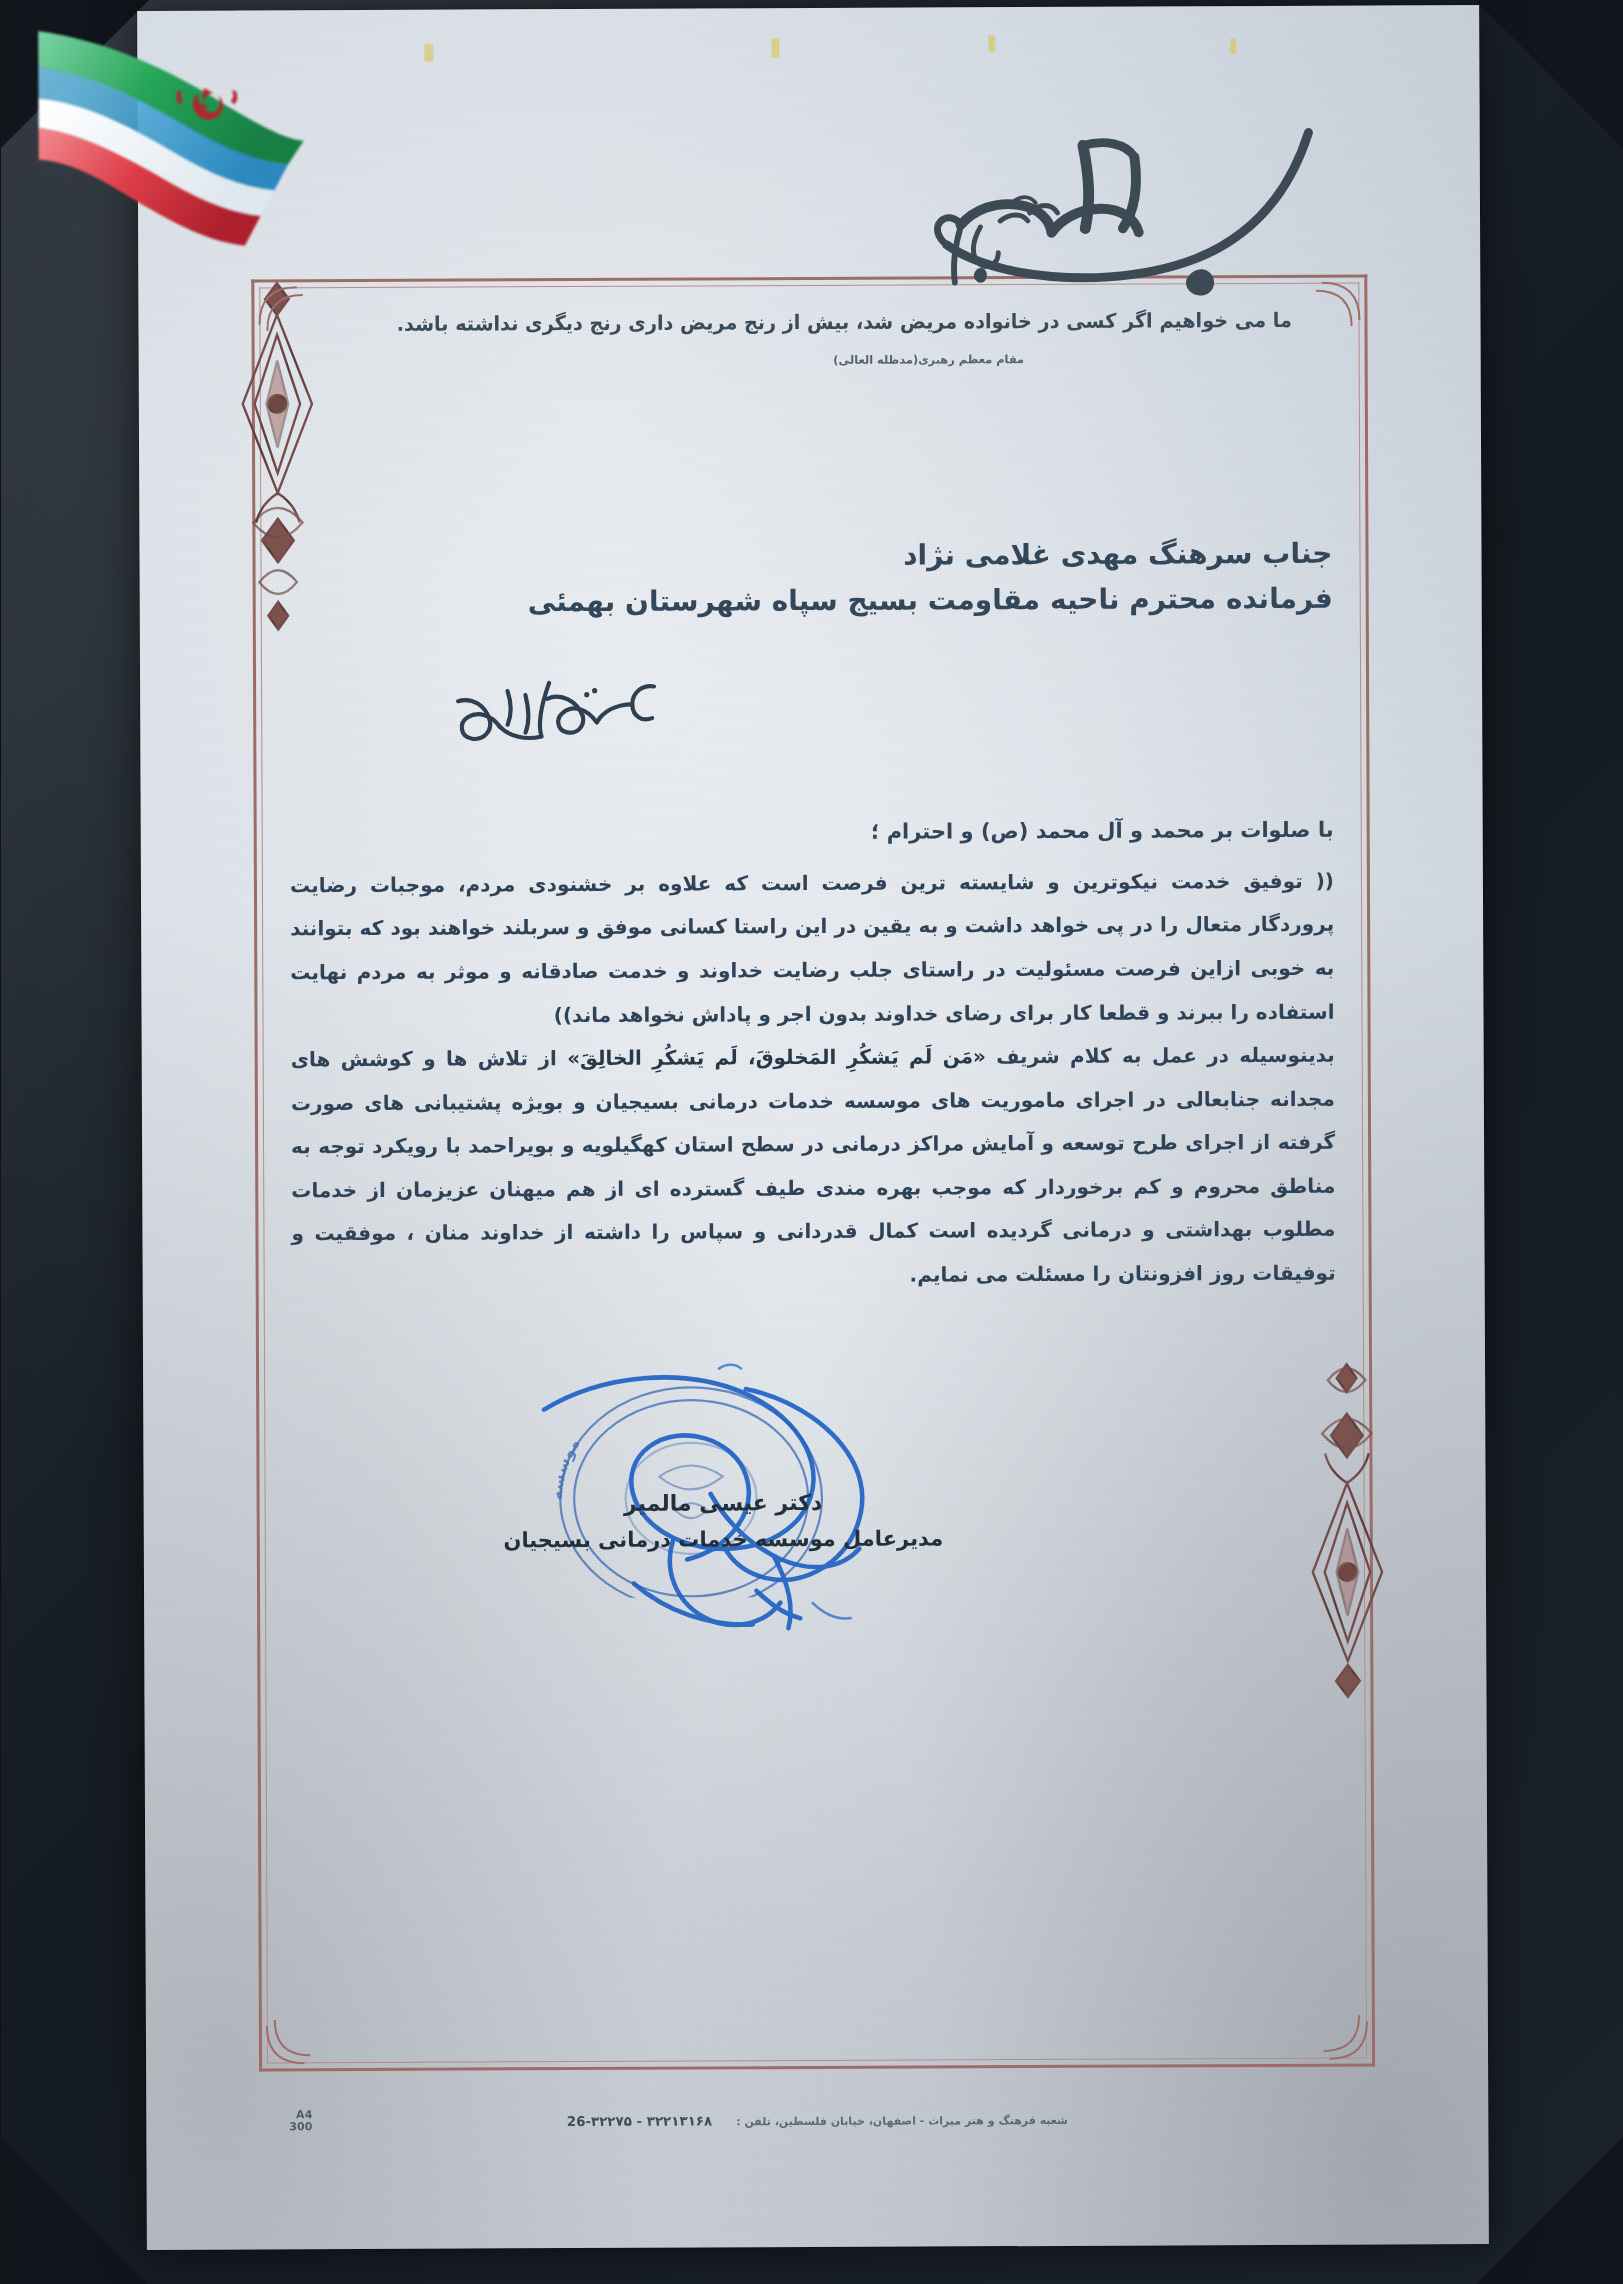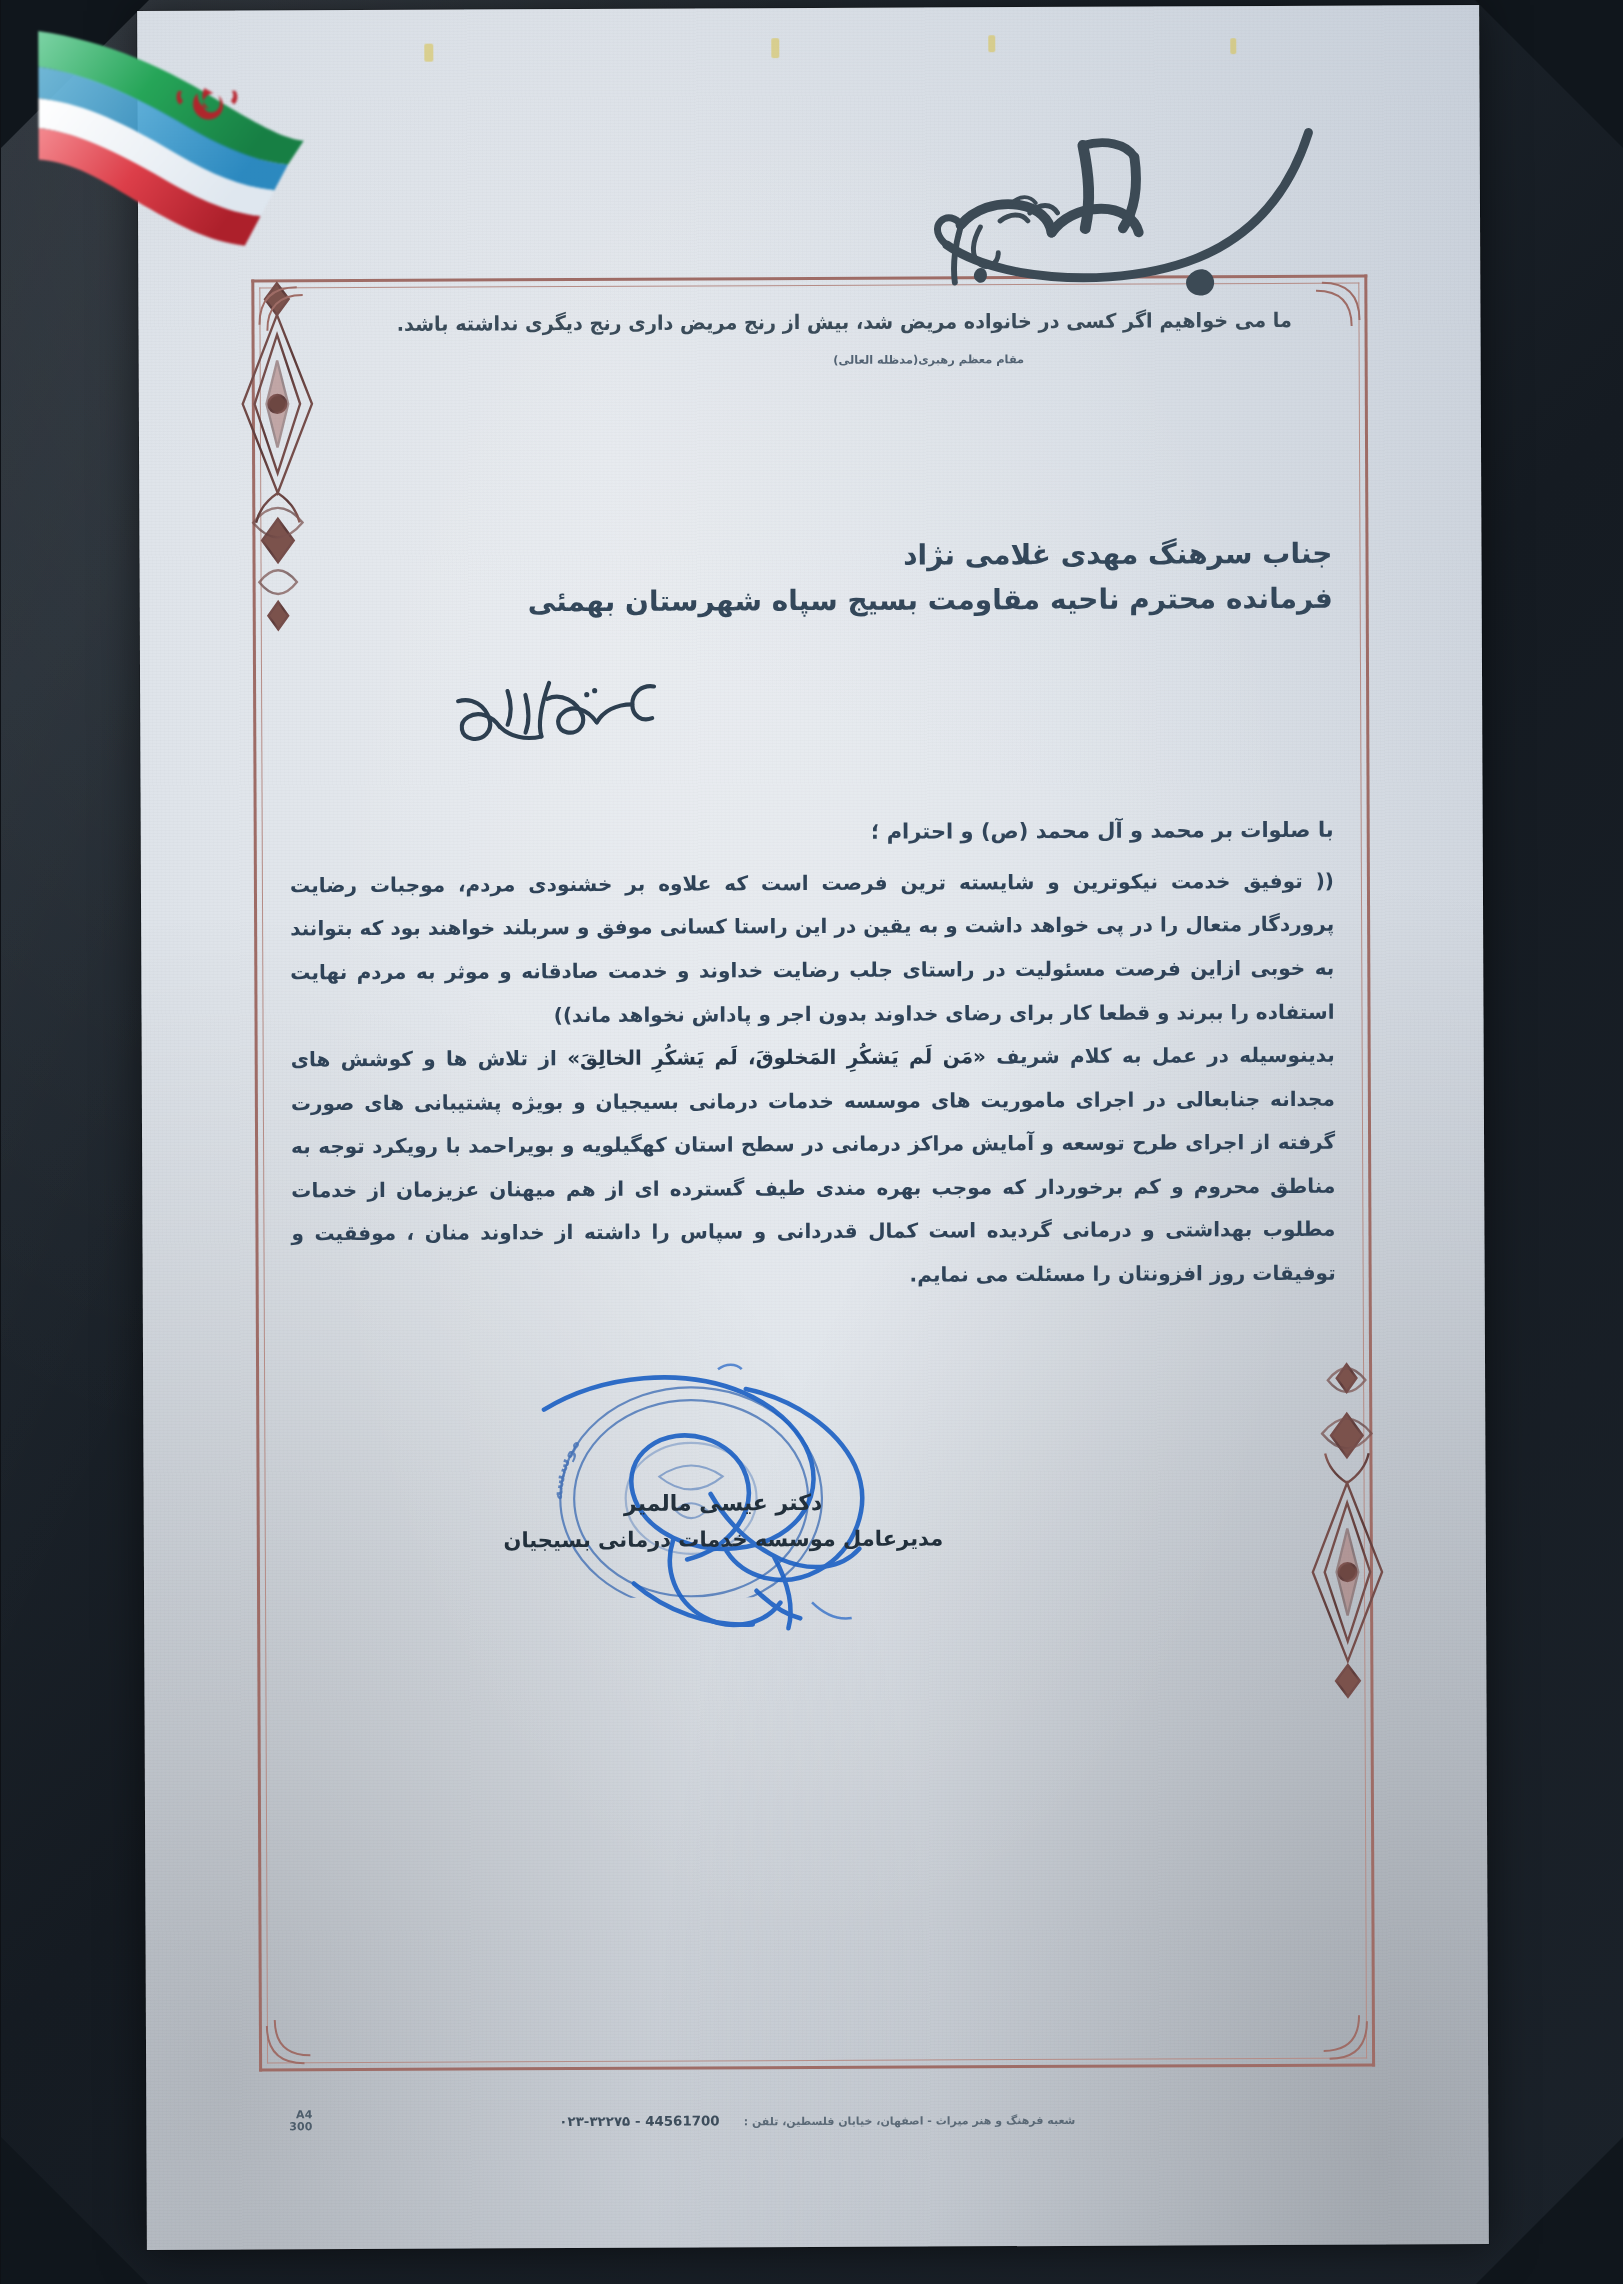--- a/index.html
+++ b/index.html
@@ -340,21 +340,21 @@
 
         <div class="sig-text">
           <div class="nm">دکتر عیسی مالمیر</div>
           <div class="ttl">مدیرعامل موسسه خدمات درمانی بسیجیان</div>
         </div>
       </div>
     </div>
 
     <div class="footer">
       <span class="credit">شعبه فرهنگ و هنر میراث - اصفهان، خیابان فلسطین، تلفن :</span>
-      <span class="phones">44561700 - ۰۲۳-۳۲۲۷۵</span>
+      <span class="phones">۳۲۲۱۳۱۶۸ - 26-۳۲۲۷۵</span>
       <span class="a4">
         <span>A4</span><br>
         <span>300</span>
       </span>
     </div>
 
   </div>
 
   <div class="mount-sheen"></div>
 </div>

